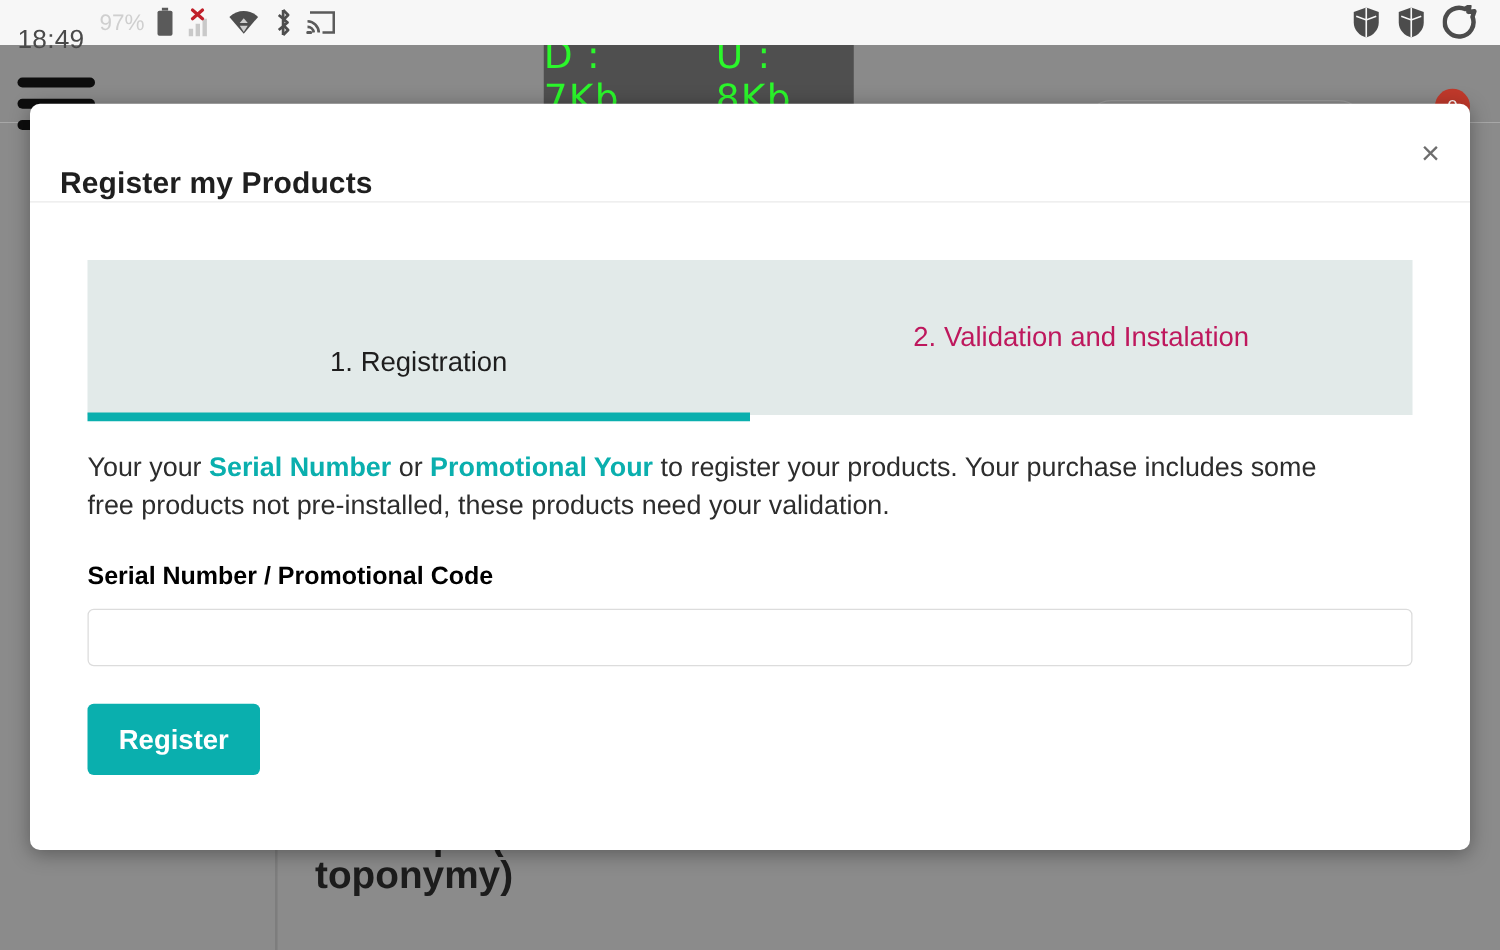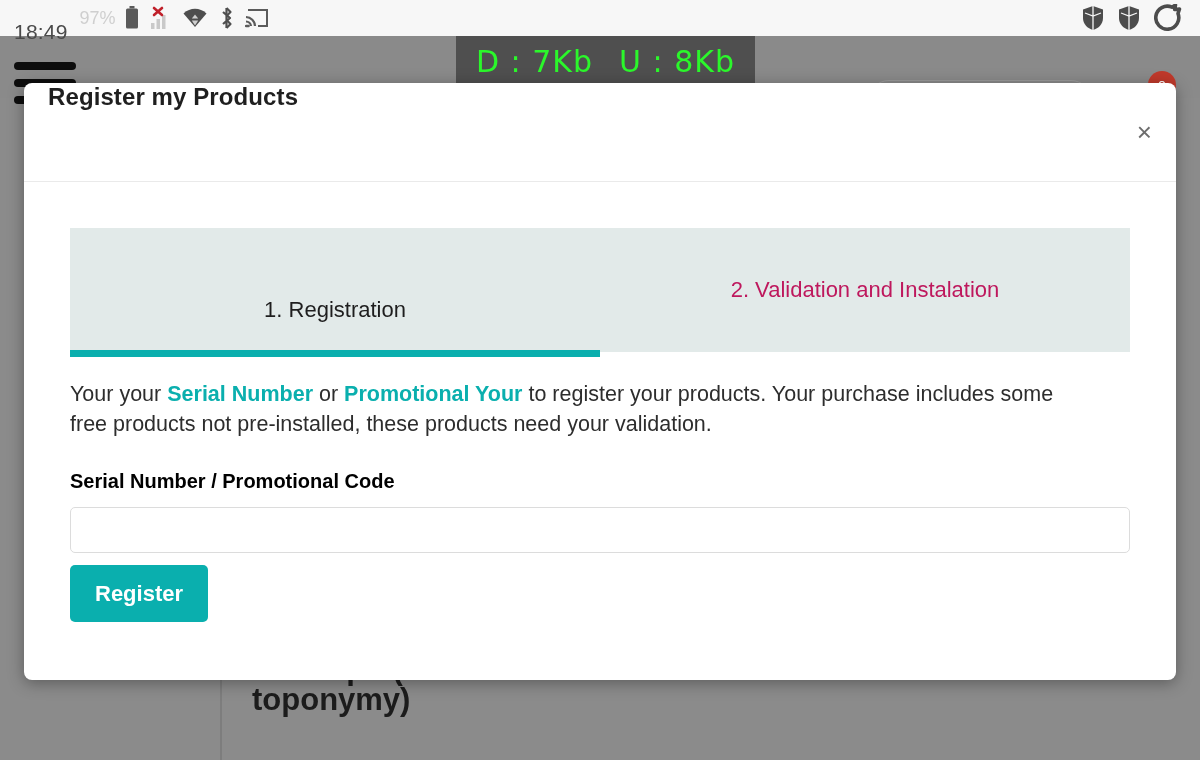--- a/index.html
+++ b/index.html
@@ -69,22 +69,22 @@
     background: #0d0d0d;
     border-radius: 5px;
     margin-bottom: 9px;
   }
   .hamburger i:nth-child(1) { width: 62px; }
   .hamburger i:nth-child(2) { width: 62px; }
   .hamburger i:nth-child(3) { width: 28px; }
 
   .netmon {
     position: absolute;
-    left: 456px; top: 36px;
-    width: 299px; height: 51px;
+    left: 435px; top: 36px;
+    width: 248px; height: 51px;
     background: #4f4f4f;
     display: flex;
     align-items: center;
     justify-content: center;
     gap: 26px;
     z-index: 12;
   }
   .netmon span {
     font-family: "DejaVu Sans", sans-serif;
     font-size: 30px;
@@ -160,24 +160,24 @@
     position: absolute;
     left: 24px; top: 83px;
     width: 1152px; height: 597px;
     background: #ffffff;
     border-radius: 8px;
     box-shadow: 0 3px 16px rgba(0,0,0,.35);
     z-index: 40;
   }
   .modal-head {
     position: relative;
-    height: 99px;
+    height: 79px;
     border-bottom: 1px solid #eaeaea;
     display: flex;
-    align-items: flex-start;
+    align-items: flex-end;
     padding: 0 24px;
   }
   .modal-title {
     font-size: 24px;
     font-weight: bold;
     color: #1f1f1f;
     letter-spacing: .1px;
   }
   .modal-close {
     position: absolute;
@@ -242,21 +242,21 @@
     border: 1px solid #dcdcdc;
     border-radius: 5px;
     background: #fff;
     font-size: 19px;
     color: #333;
     padding: 0 14px;
     font-family: "Liberation Sans", sans-serif;
     outline: none;
   }
   .btn-register {
-    margin-top: 12px;
+    margin-top: 30px;
     height: 57px;
     padding: 0 25px;
     background: #0aafae;
     color: #ffffff;
     font-size: 22px;
     font-weight: bold;
     border: none;
     border-radius: 5px;
     cursor: pointer;
     font-family: "Liberation Sans", sans-serif;

